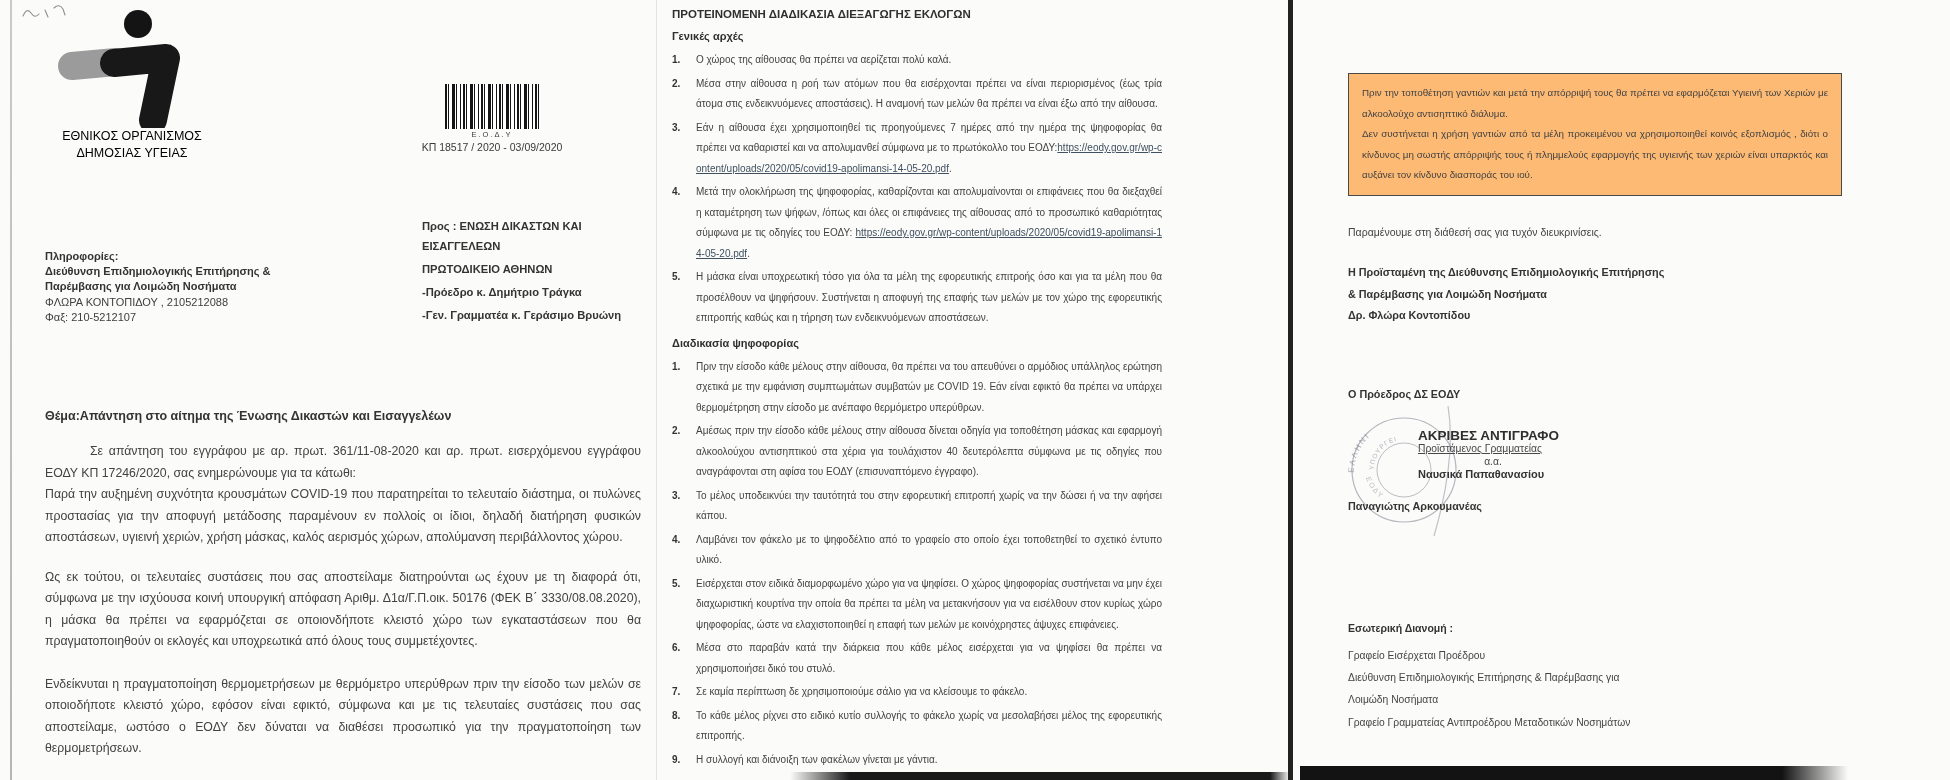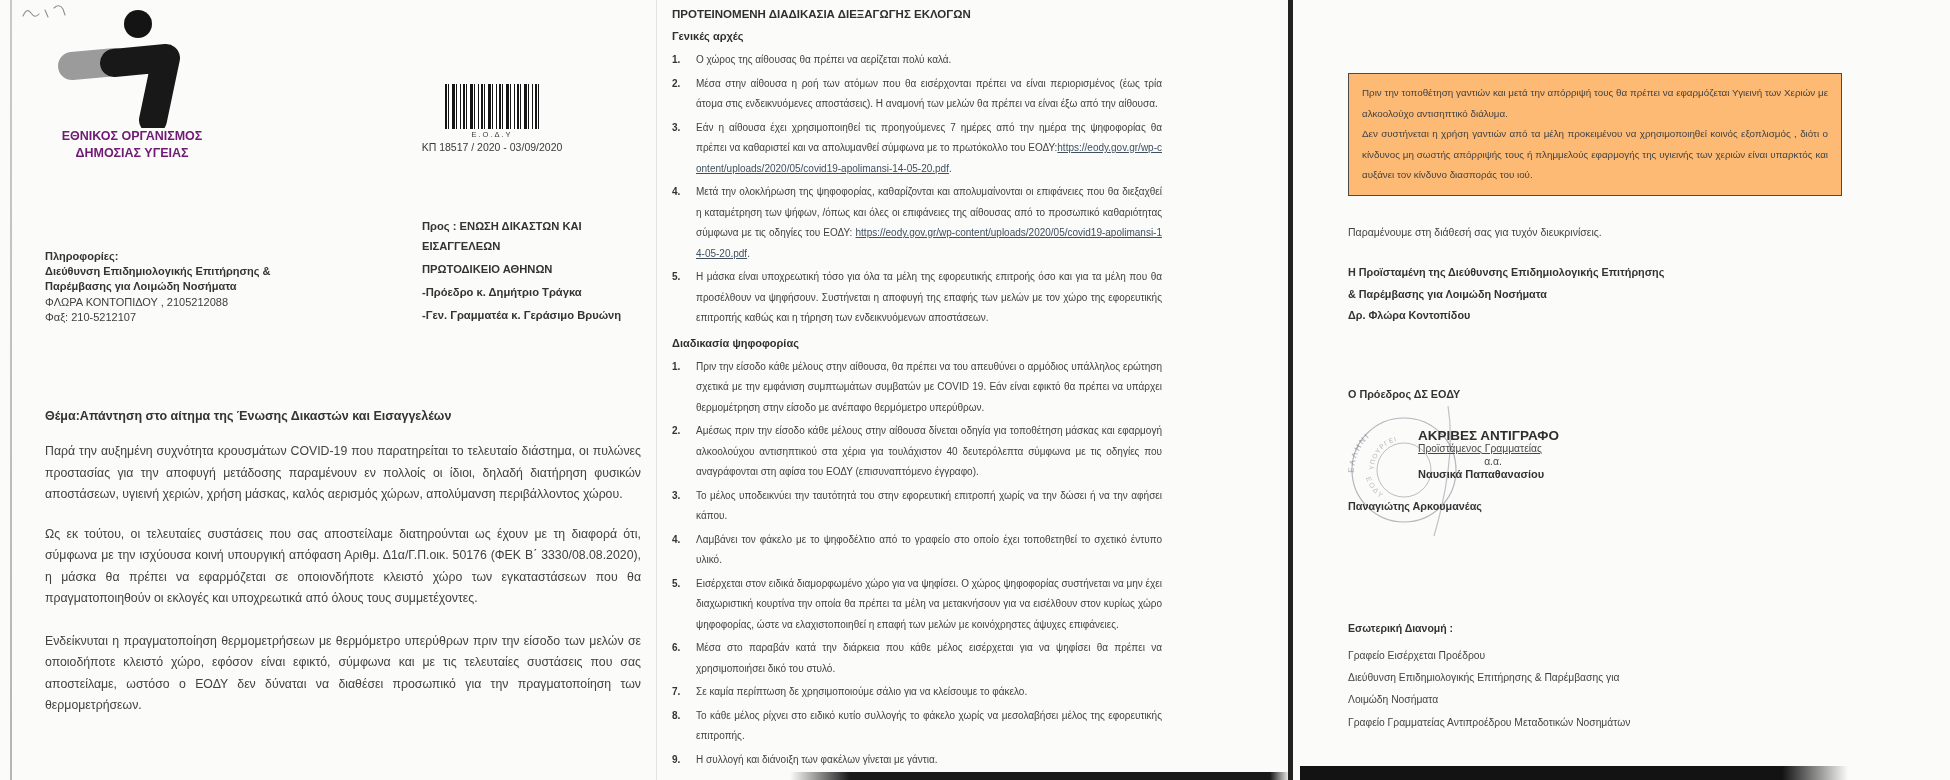--- a/index.html
+++ b/index.html
@@ -21,21 +21,21 @@
   .sep2{left:1288px;top:0;width:5px;height:780px;background:#222;}
   .bottom-bar{left:790px;top:772px;width:500px;height:8px;
     background:linear-gradient(90deg,rgba(20,20,20,0),#191919 12%,#191919 96%,rgba(20,20,20,0));}
   .bottom-bar2{left:1300px;top:766px;width:548px;height:14px;
     background:linear-gradient(90deg,#131313 0,#131313 88%,rgba(19,19,19,0));}
 
   
   .hand-mark{left:8px;top:3px;}
   .logo{left:42px;top:10px;}
   .orgname{left:22px;top:128px;width:196px;text-align:center;
-    font-weight:bold;font-size:12.5px;line-height:17px;color:#701a75;}
+    font-weight:normal;font-size:12.5px;line-height:17px;color:#000000;}
   .addr{left:33px;top:184px;font-size:10.6px;line-height:13.8px;color:#444;}
   .weblink{text-decoration:underline;cursor:pointer;}
   .icon{display:inline-block;width:9px;height:9px;background:#3c3c3c;border-radius:2px;
     vertical-align:-1px;margin-right:3px;position:relative;}
   .icon.ig::after{content:"";position:absolute;inset:2px;border:1px solid #ececec;border-radius:2px;}
   .info{left:33px;top:242px;font-weight:bold;color:#333;font-size:11px;line-height:15.2px;margin-top:7px;}
   .contact{left:33px;top:295px;font-size:11px;line-height:15.2px;}
   .bc-wrap{left:385px;top:84px;width:190px;text-align:center;}
   .barcode{width:94px;height:45px;margin:0 auto;
     background:repeating-linear-gradient(90deg,#141414 0 2px,#fff 2px 3px,#141414 3px 4px,#fff 4px 7px,
@@ -127,20 +127,21 @@
     <div>Προς : ΕΝΩΣΗ ΔΙΚΑΣΤΩΝ ΚΑΙ</div>
     <div>ΕΙΣΑΓΓΕΛΕΩΝ</div>
     <div class="mt">ΠΡΩΤΟΔΙΚΕΙΟ ΑΘΗΝΩΝ</div>
     <div class="mt">-Πρόεδρο κ. Δημήτριο Τράγκα</div>
     <div class="mt">-Γεν. Γραμματέα κ. Γεράσιμο Βρυώνη</div>
   </div>
 
   <div class="abs subject">Θέμα:Απάντηση στο αίτημα της Ένωσης Δικαστών και Εισαγγελέων</div>
 
   <div class="abs bodytext">
+    <div class="indent">Σε απάντηση του εγγράφου με αρ. πρωτ. 361/11-08-2020 και αρ. πρωτ. εισερχόμενου εγγράφου ΕΟΔΥ ΚΠ 17246/2020, σας ενημερώνουμε για τα κάτωθι:</div>
     <div>Παρά την αυξημένη συχνότητα κρουσμάτων COVID-19 που παρατηρείται το τελευταίο διάστημα, οι πυλώνες προστασίας για την αποφυγή μετάδοσης παραμένουν εν πολλοίς οι ίδιοι, δηλαδή διατήρηση φυσικών αποστάσεων, υγιεινή χεριών, χρήση μάσκας, καλός αερισμός χώρων, απολύμανση περιβάλλοντος χώρου.</div>
     <div class="gap1">Ως εκ τούτου, οι τελευταίες συστάσεις που σας αποστείλαμε διατηρούνται ως έχουν με τη διαφορά ότι, σύμφωνα με την ισχύουσα κοινή υπουργική απόφαση Αριθμ. Δ1α/Γ.Π.οικ. 50176 (ΦΕΚ Β΄ 3330/08.08.2020), η μάσκα θα πρέπει να εφαρμόζεται σε οποιονδήποτε κλειστό χώρο των εγκαταστάσεων που θα πραγματοποιηθούν οι εκλογές και υποχρεωτικά από όλους τους συμμετέχοντες.</div>
     <div class="gap2">Ενδείκνυται η πραγματοποίηση θερμομετρήσεων με θερμόμετρο υπερύθρων πριν την είσοδο των μελών σε οποιοδήποτε κλειστό χώρο, εφόσον είναι εφικτό, σύμφωνα και με τις τελευταίες συστάσεις που σας αποστείλαμε, ωστόσο ο ΕΟΔΥ δεν δύναται να διαθέσει προσωπικό για την πραγματοποίηση των θερμομετρήσεων.</div>
   </div>
 </div>
 
 <div class="page page2">
   <div class="p2-inner">
     <div class="p2-title">ΠΡΟΤΕΙΝΟΜΕΝΗ ΔΙΑΔΙΚΑΣΙΑ ΔΙΕΞΑΓΩΓΗΣ ΕΚΛΟΓΩΝ</div>
     <div class="p2-h">Γενικές αρχές</div>

